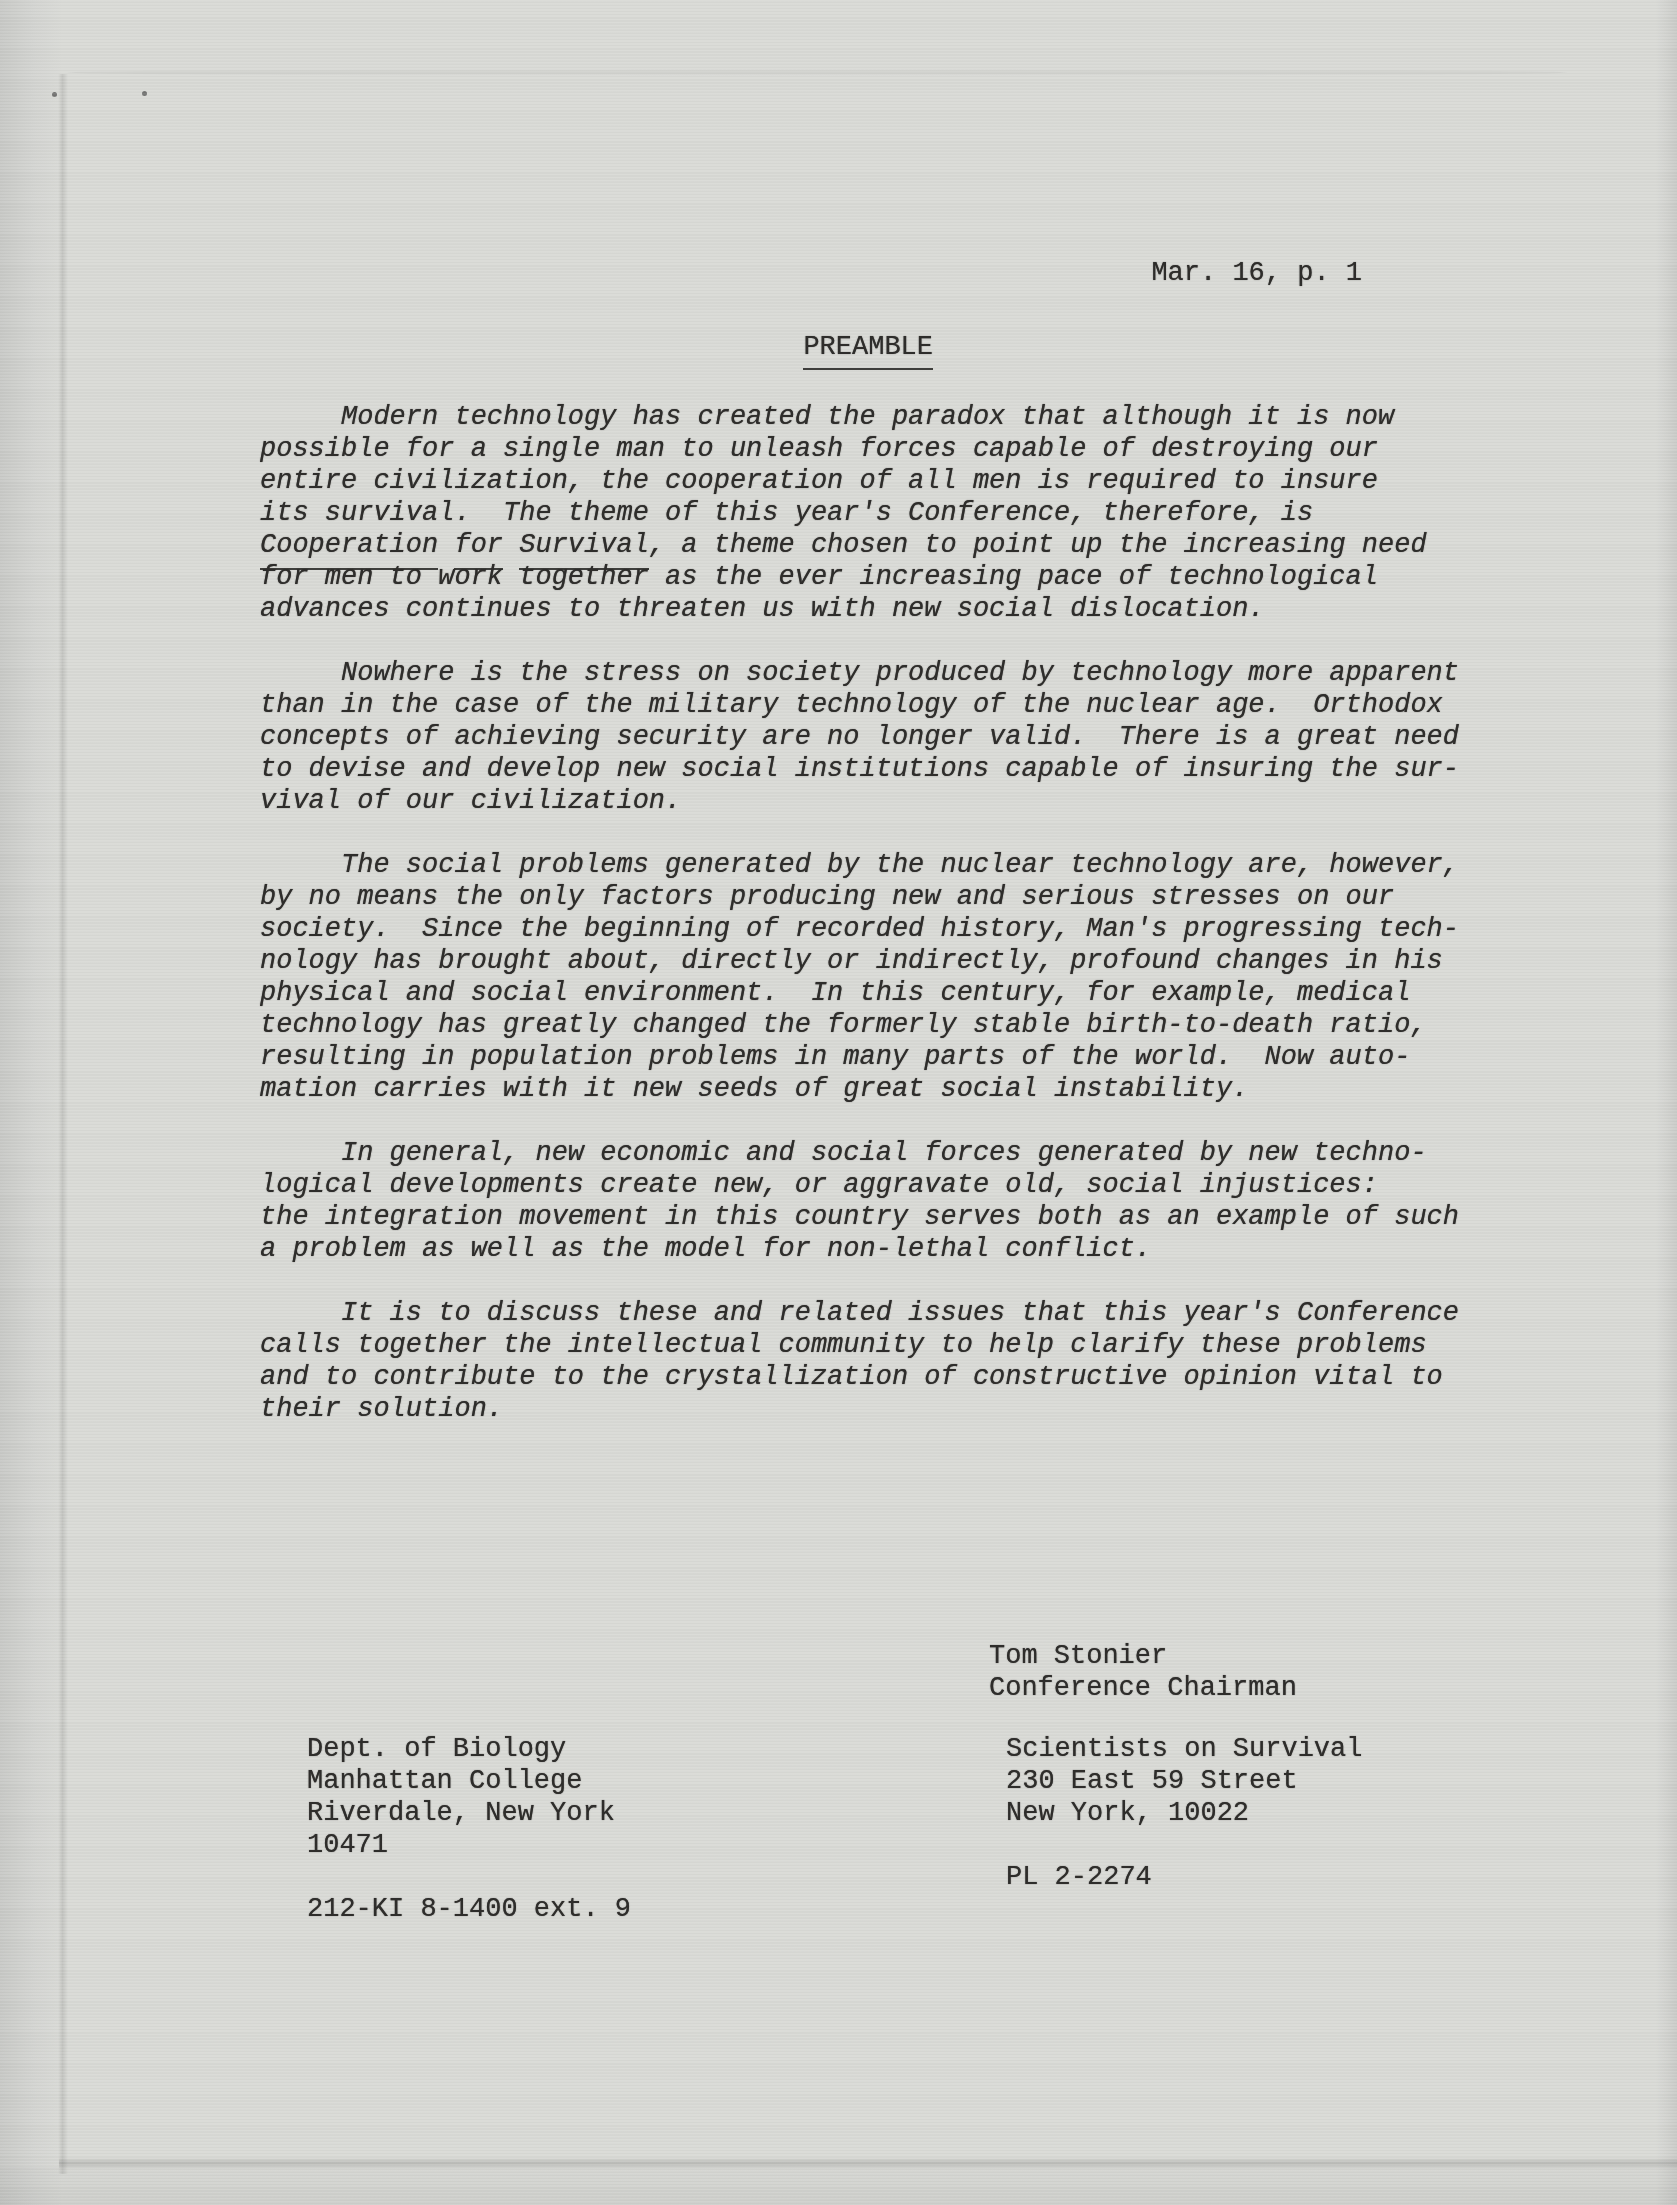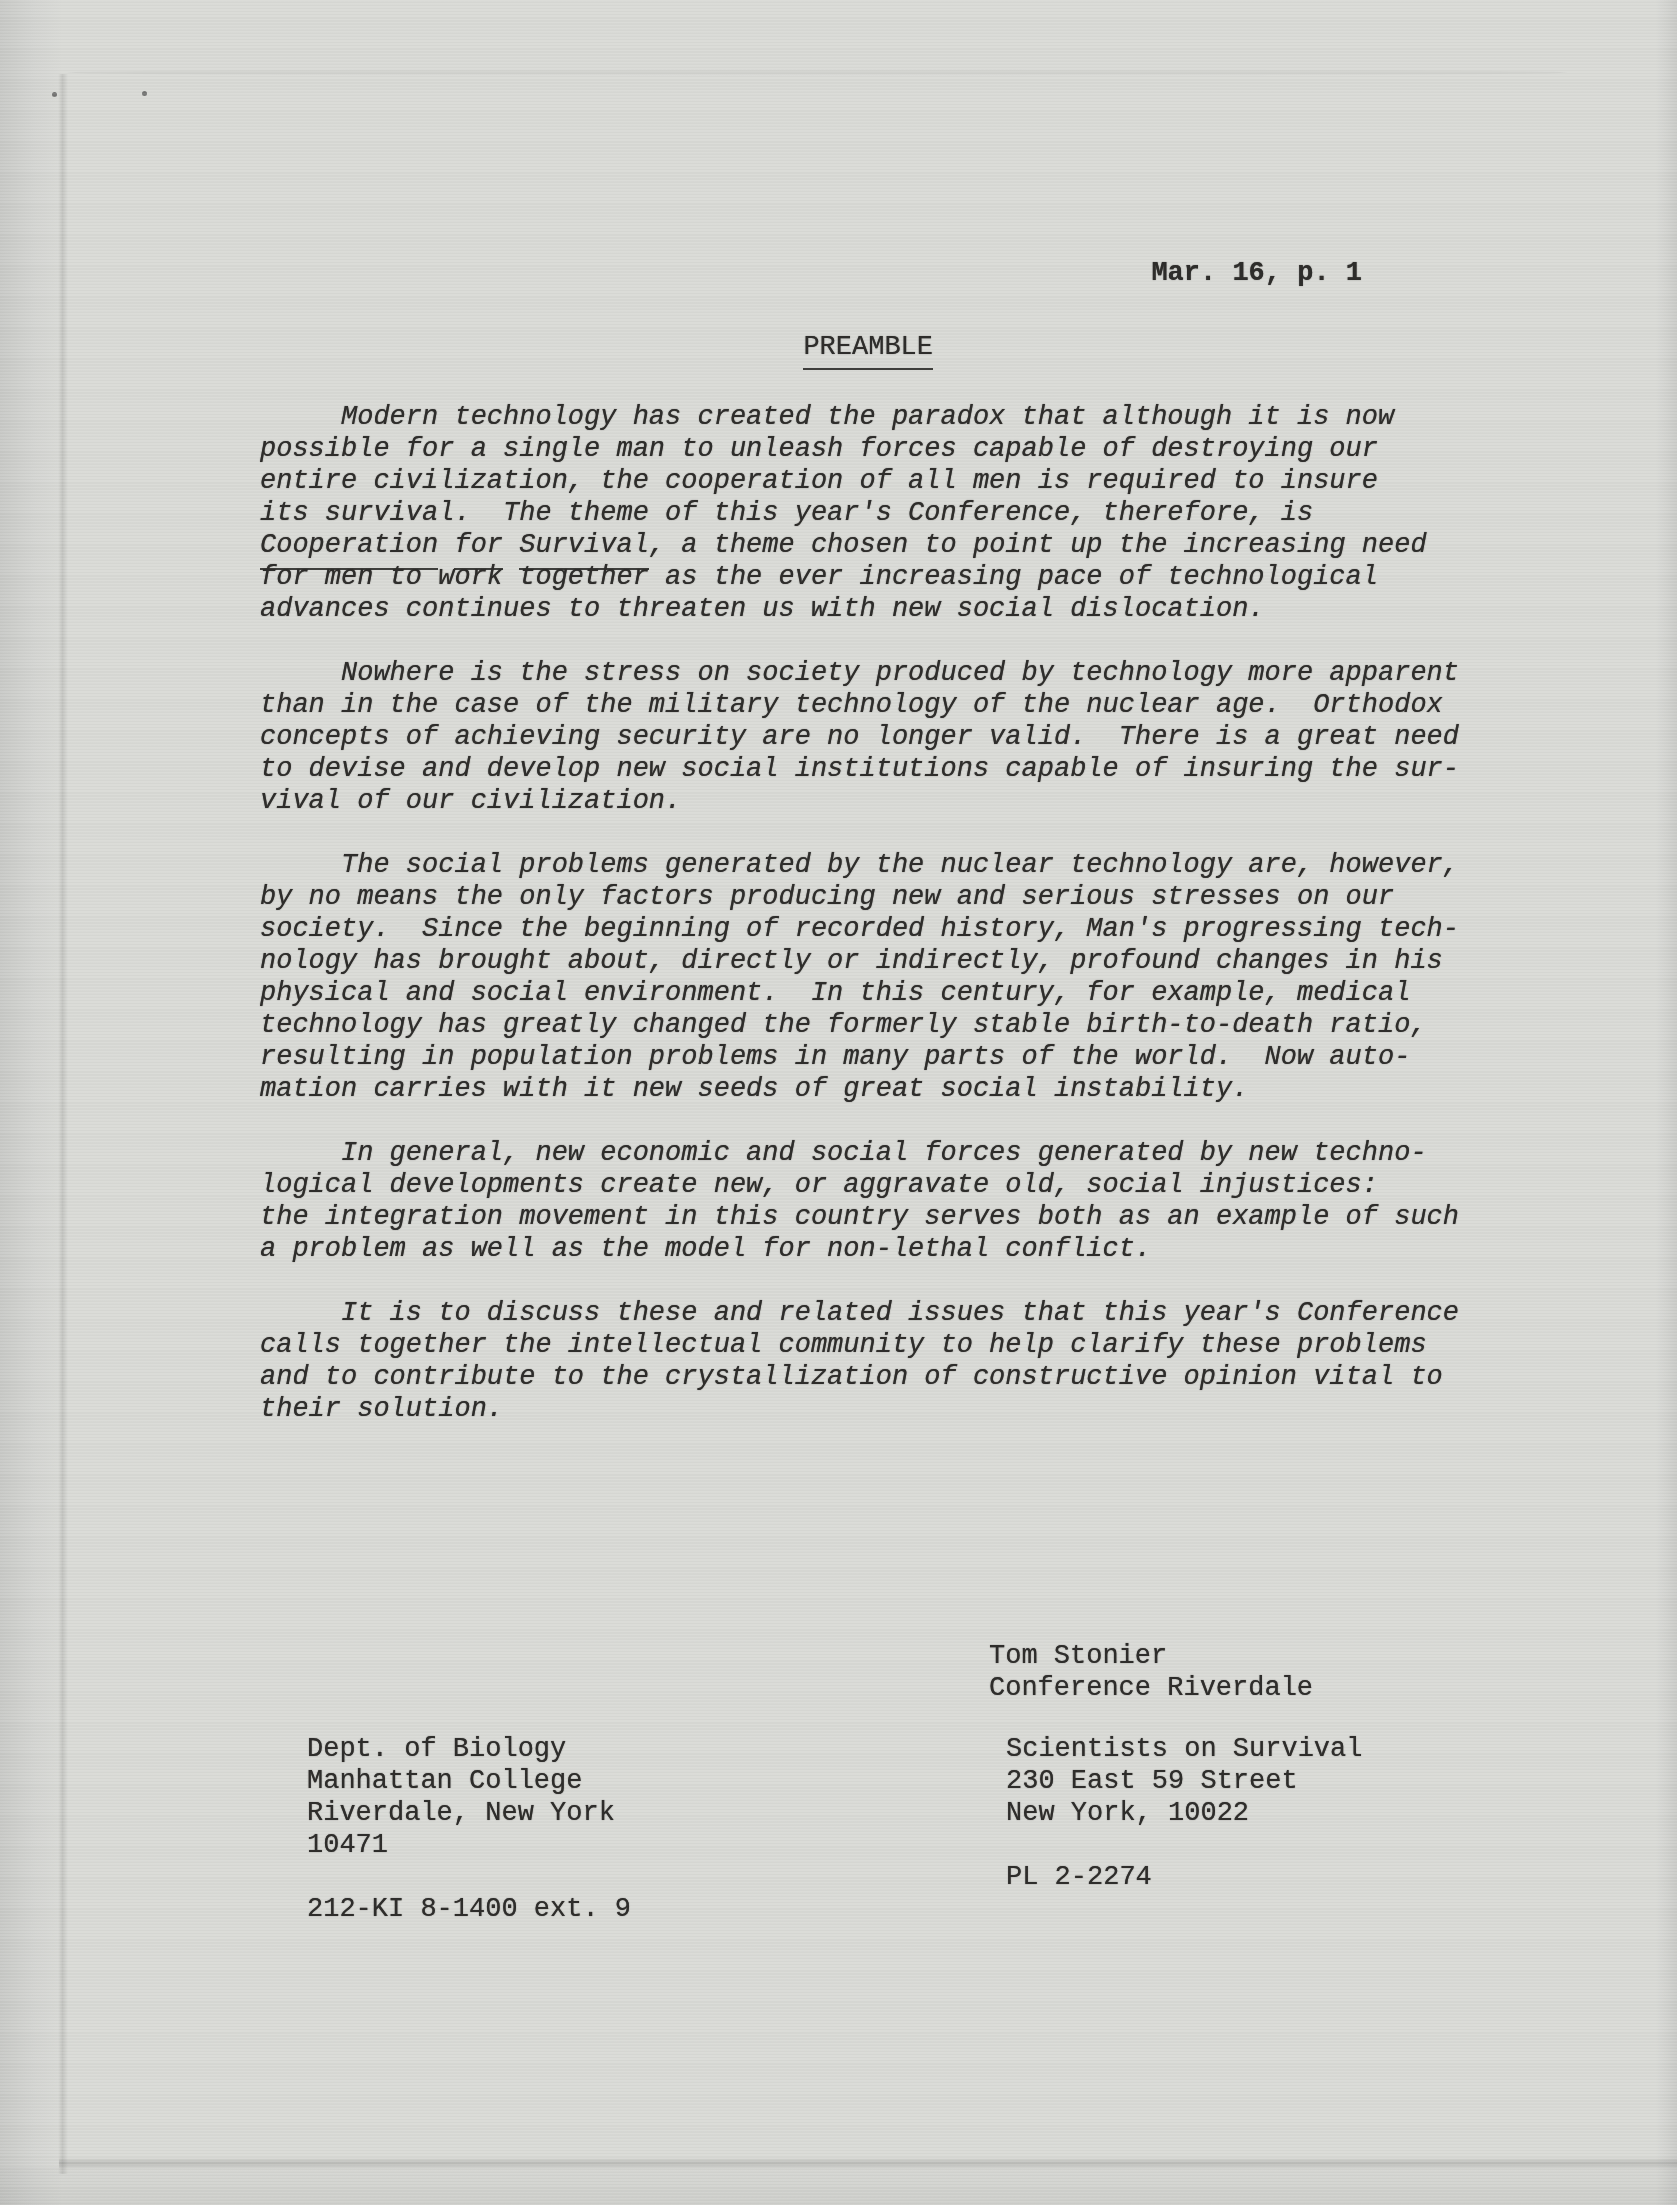--- a/index.html
+++ b/index.html
@@ -39,21 +39,21 @@
     position:absolute;
     font-size:27px;line-height:32px;color:var(--ink,#2e2d2b);
     text-shadow:0 0 0.8px rgba(46,45,43,0.75), 0 0 1.9px rgba(46,45,43,0.12);
     white-space:pre;
   }
   .tline{white-space:pre;min-height:32px;}
   .para{margin:0 0 32px 0;}
   .u{border-bottom:2.5px solid rgba(46,45,43,0.9);padding-bottom:8px;}
   .title-text{display:inline-block;border-bottom:2.5px solid rgba(46,45,43,0.9);padding-bottom:5px;}
 
-  .pos-header{left:1119px;top:225px;font-weight:bold;}
+  .pos-header{left:1119px;top:225px;}
   .pos-title{left:771px;top:299px;}
   .pos-body{left:260px;top:401px;width:1239px;font-style:italic;}
   .pos-signature{left:989px;top:1640px;}
   .pos-contact-left{left:307px;top:1733px;}
   .pos-contact-right{left:1006px;top:1733px;}
 </style>
 </head>
 <body style="--paper: #d8d9d5; --ink: #2e2d2b;">
 
 <div class="edge-left-band"></div>
@@ -69,17 +69,17 @@
 <div class="tw pos-header">
   <span>Mar. 16, p. 1</span>
 </div>
 
 <div class="tw pos-title">
   <span class="title-text">PREAMBLE</span>
 </div>
 
 <div class="tw pos-body"><div class="para"><div class="tline">     Modern technology has created the paradox that although it is now</div><div class="tline">possible for a single man to unleash forces capable of destroying our</div><div class="tline">entire civilization, the cooperation of all men is required to insure</div><div class="tline">its survival.  The theme of this year's Conference, therefore, is</div><div class="tline"><span class="u">Cooperation</span><span> </span><span class="u">for</span><span> </span><span class="u">Survival</span><span>, a theme chosen to point up the increasing need</span></div><div class="tline">for men to work together as the ever increasing pace of technological</div><div class="tline">advances continues to threaten us with new social dislocation.</div></div><div class="para"><div class="tline">     Nowhere is the stress on society produced by technology more apparent</div><div class="tline">than in the case of the military technology of the nuclear age.  Orthodox</div><div class="tline">concepts of achieving security are no longer valid.  There is a great need</div><div class="tline">to devise and develop new social institutions capable of insuring the sur-</div><div class="tline">vival of our civilization.</div></div><div class="para"><div class="tline">     The social problems generated by the nuclear technology are, however,</div><div class="tline">by no means the only factors producing new and serious stresses on our</div><div class="tline">society.  Since the beginning of recorded history, Man's progressing tech-</div><div class="tline">nology has brought about, directly or indirectly, profound changes in his</div><div class="tline">physical and social environment.  In this century, for example, medical</div><div class="tline">technology has greatly changed the formerly stable birth-to-death ratio,</div><div class="tline">resulting in population problems in many parts of the world.  Now auto-</div><div class="tline">mation carries with it new seeds of great social instability.</div></div><div class="para"><div class="tline">     In general, new economic and social forces generated by new techno-</div><div class="tline">logical developments create new, or aggravate old, social injustices:</div><div class="tline">the integration movement in this country serves both as an example of such</div><div class="tline">a problem as well as the model for non-lethal conflict.</div></div><div class="para"><div class="tline">     It is to discuss these and related issues that this year's Conference</div><div class="tline">calls together the intellectual community to help clarify these problems</div><div class="tline">and to contribute to the crystallization of constructive opinion vital to</div><div class="tline">their solution.</div></div></div>
 
-<div class="tw pos-signature"><div class="tline">Tom Stonier</div><div class="tline">Conference Riverdale</div></div>
+<div class="tw pos-signature"><div class="tline">Tom Stonier</div><div class="tline">Conference Chairman</div></div>
 
 <div class="tw pos-contact-left"><div class="tline">Dept. of Biology</div><div class="tline">Manhattan College</div><div class="tline">Riverdale, New York</div><div class="tline">10471</div><div class="tline"></div><div class="tline">212-KI 8-1400 ext. 9</div></div>
 <div class="tw pos-contact-right"><div class="tline">Scientists on Survival</div><div class="tline">230 East 59 Street</div><div class="tline">New York, 10022</div><div class="tline"></div><div class="tline">PL 2-2274</div></div>
 
 
 </body></html>

